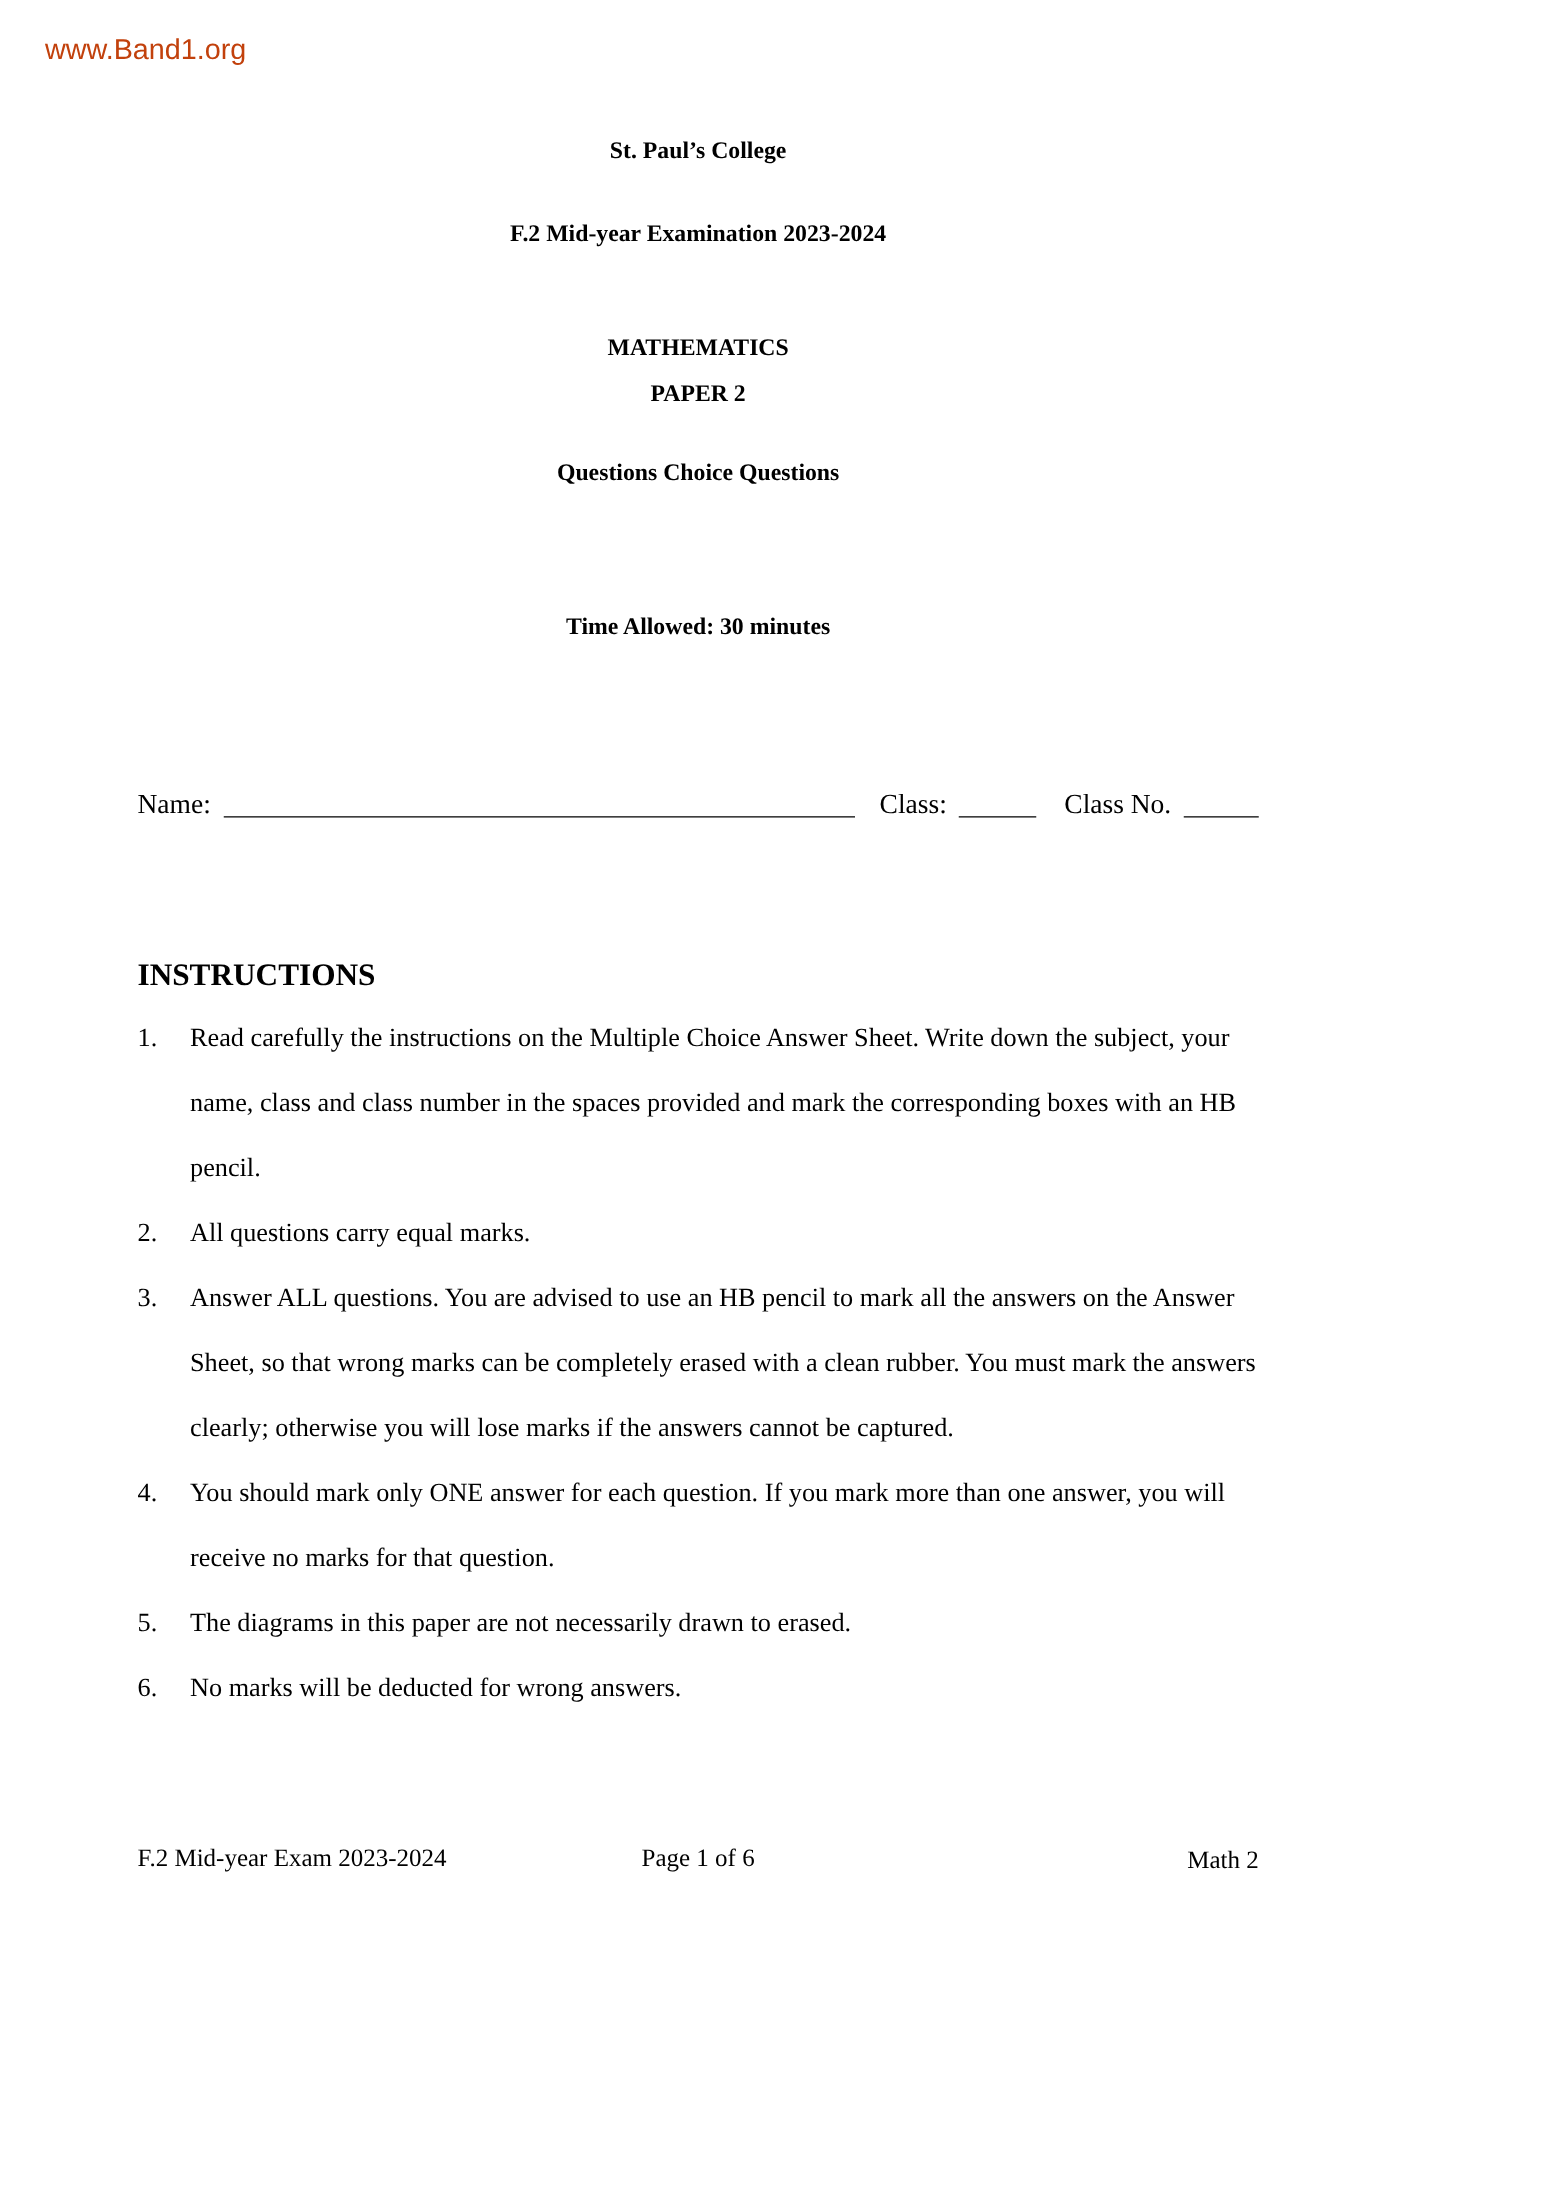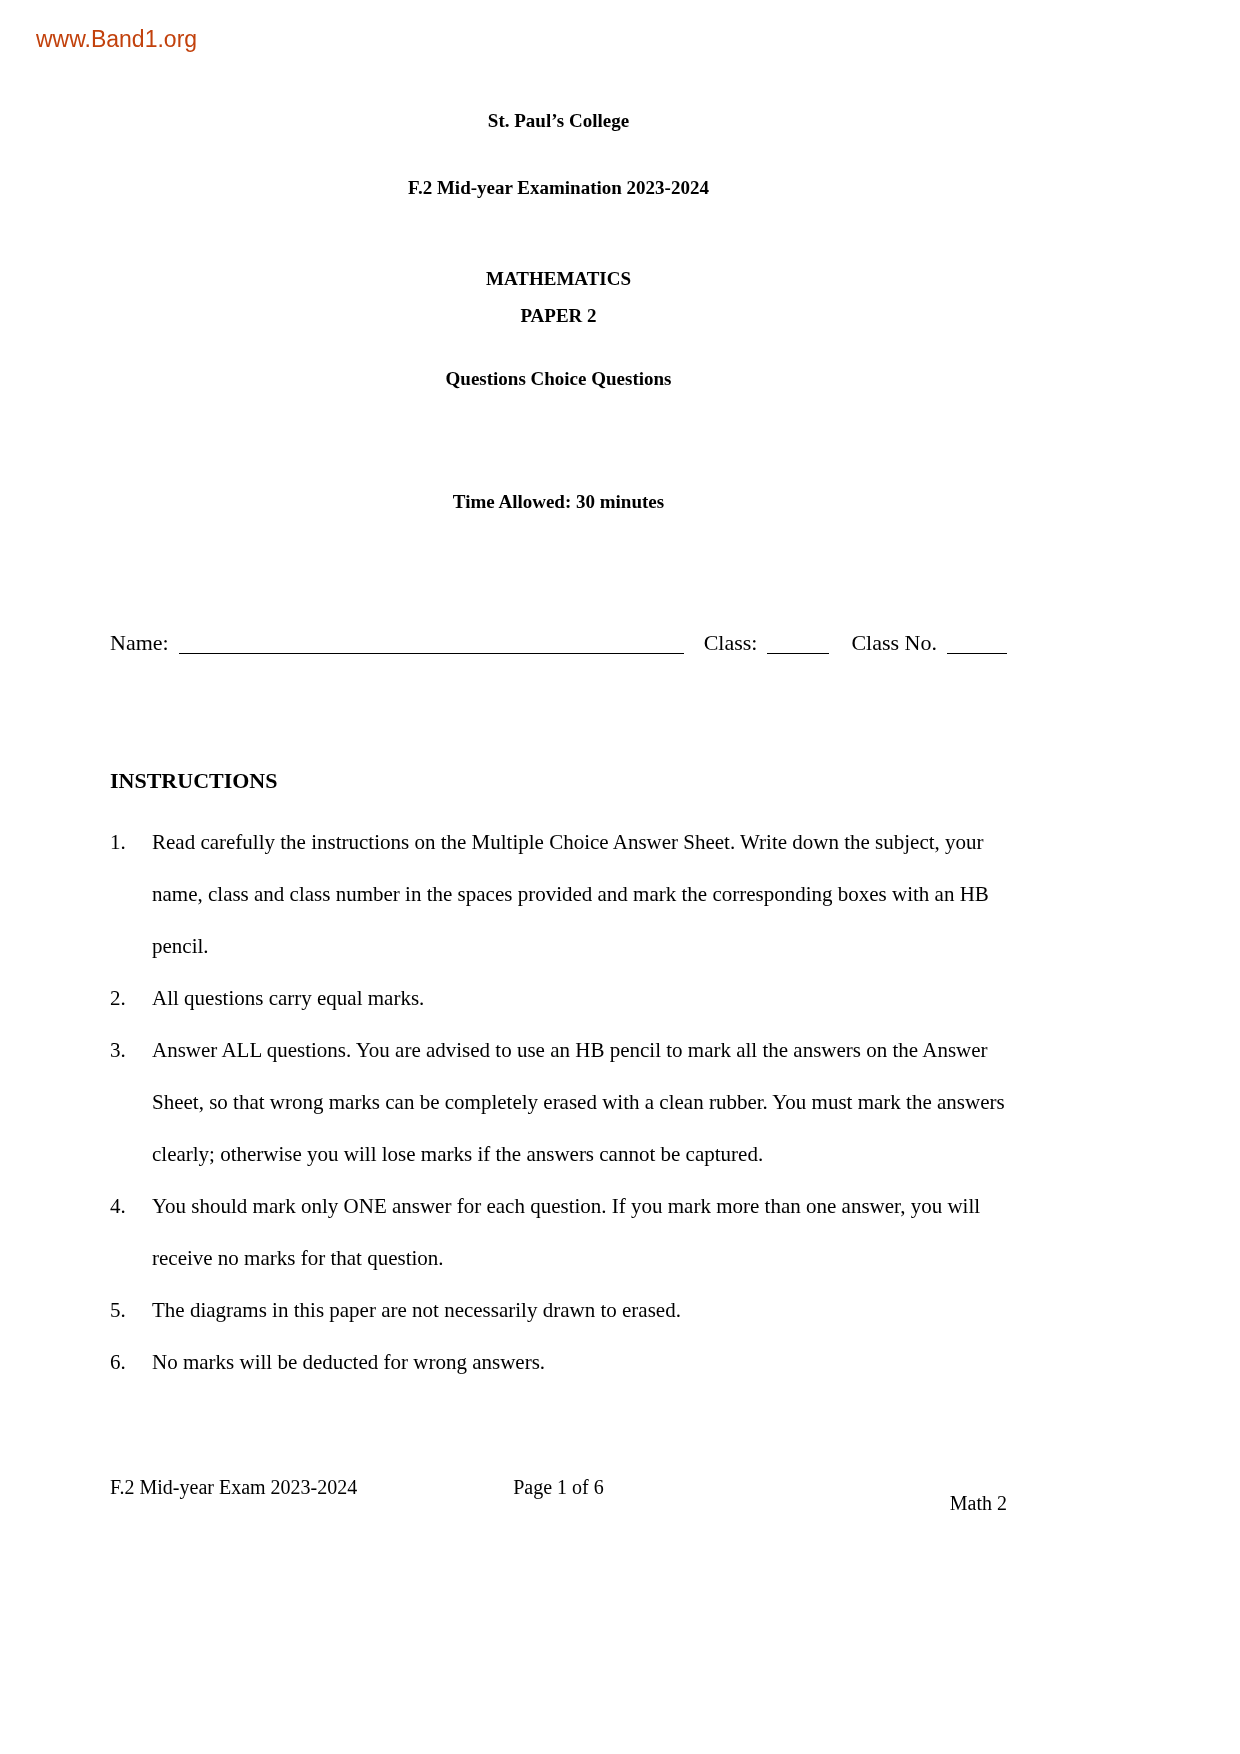--- a/index.html
+++ b/index.html
@@ -69,23 +69,23 @@
   .classno-line { width: 60px; }
 
   .instructions {
     position: absolute;
     top: 768px;
     width: 100%;
     font-size: 21px;
   }
   .instructions-title {
     font-weight: bold;
-    font-size: 22px;
+    font-size: 25px;
     line-height: 26px;
-    margin-bottom: 22px;
+    margin-bottom: 10px;
   }
   .item {
     display: flex;
     line-height: 52px;
   }
   .item-num {
     width: 42px;
     flex-shrink: 0;
   }
   .item-text {
@@ -99,21 +99,21 @@
     width: 897px;
     font-size: 20px;
   }
   .footer-inner {
     position: relative;
     width: 100%;
     height: 26px;
   }
   .footer-left   { position: absolute; left: 0; top: 0; }
   .footer-center { position: absolute; left: 0; top: 0; width: 100%; text-align: center; }
-  .footer-right  { position: absolute; right: 0; top: 16px; }
+  .footer-right  { position: absolute; right: 0; top: 1px; }
 </style>
 </head>
 <body>
 
 <div class="watermark">www.Band1.org</div>
 
 <div class="content">
 
   <div class="h-line h-school">St. Paul’s College</div>
   <div class="h-line h-exam">F.2 Mid-year Examination 2023-2024</div>

